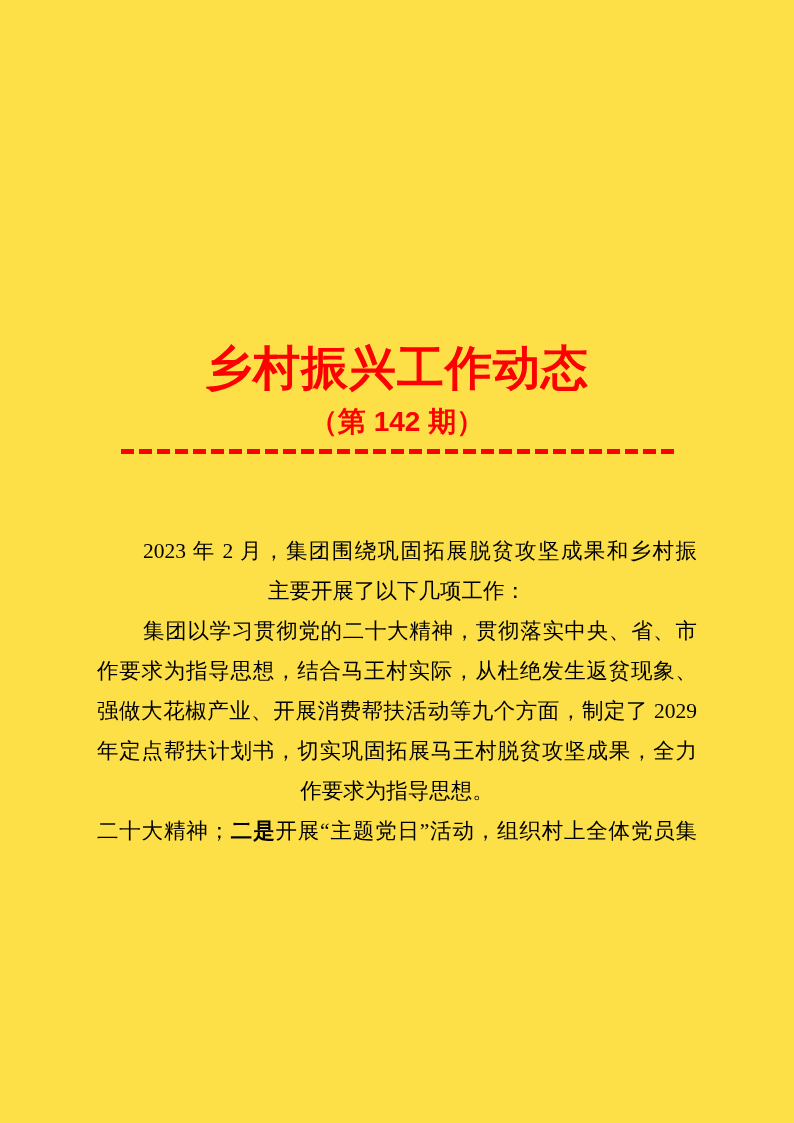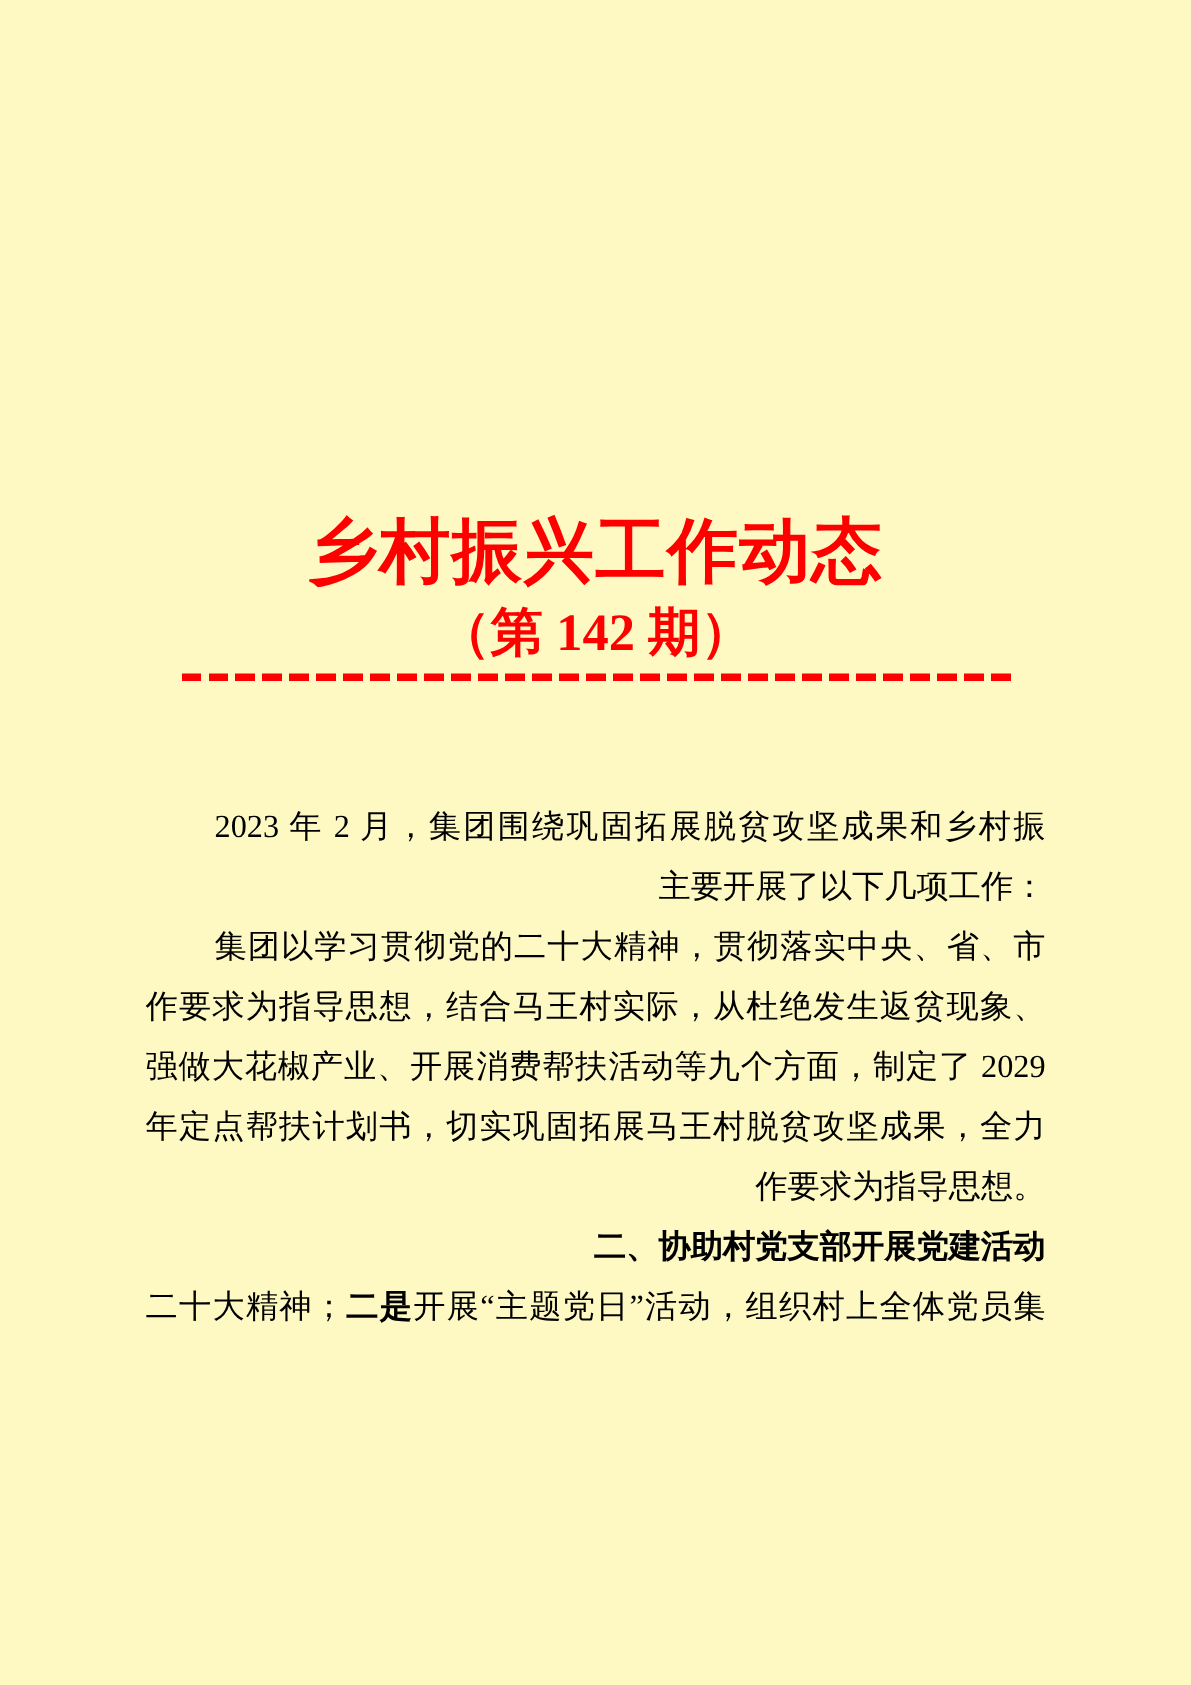--- a/index.html
+++ b/index.html
@@ -5,46 +5,46 @@
   html, body {
     margin: 0;
     padding: 0;
     background: #ffffff;
   }
   .page {
     position: relative;
     width: 794px;
     height: 1123px;
     margin: 0 auto;
-    background: #fef9c3;
+    background: #fde047;
     overflow: hidden;
     font-family: "Liberation Serif", "DejaVu Serif", serif;
     color: #000000;
   }
   
   .masthead {
     padding-top: 340px;
     text-align: center;
   }
   .masthead-title {
     margin: 0;
     font-size: 47px;
     line-height: 56px;
     font-weight: bold;
     color: #ff0000;
     letter-spacing: 1px;
     font-family: "Liberation Serif", "DejaVu Serif", serif;
   }
   .masthead-issue {
     margin-top: 6px;
-    font-size: 35px;
+    font-size: 28px;
     line-height: 40px;
     font-weight: bold;
     color: #ff0000;
-    font-family: Liberation Serif, serif;
+    font-family: Liberation Sans, sans-serif;
   }
   .red-divider {
     width: 553px;
     height: 5px;
     margin: 7px auto 0 auto;
     background: repeating-linear-gradient(
       to right,
       #ff0000 0px, #ff0000 13px,
       transparent 13px, transparent 18px
     );
@@ -52,21 +52,21 @@
   
   .doc-body {
     margin: 77px 97px 0 97px;
     width: 600px;
   }
   .line {
     height: 40px;
     line-height: 40px;
     font-size: 21.5px;
     white-space: nowrap;
-    text-align: right;
+    text-align: center;
   }
   .line.indent {
     padding-left: 46px;
   }
   .line.just {
     white-space: normal;
     text-align: justify;
     text-align-last: justify;
     text-justify: inter-ideograph;
     overflow: hidden;
@@ -92,18 +92,17 @@
 
   <main class="doc-body">
     <div>
         <div class="line body indent just"><span class="run">2023 年 2 月，集团围绕巩固拓展脱贫攻坚成果和乡村振兴，</span></div>
         <div class="line body"><span class="run">主要开展了以下几项工作：</span></div>
         <div class="line body indent just"><span class="run">集团以学习贯彻党的二十大精神，贯彻落实中央、省、市关</span></div>
         <div class="line body just"><span class="run">作要求为指导思想，结合马王村实际，从杜绝发生返贫现象、做</span></div>
         <div class="line body just"><span class="run">强做大花椒产业、开展消费帮扶活动等九个方面，制定了 2029</span></div>
         <div class="line body just"><span class="run">年定点帮扶计划书，切实巩固拓展马王村脱贫攻坚成果，全力推</span></div>
         <div class="line body"><span class="run">作要求为指导思想。</span></div>
-        <div class="line heading indent"><span class="run">二、协助村党支部开展党建活动</span></div>
         <div class="line body just"><span class="run">二十大精神；</span><span class="run bold">二是</span><span class="run">开展“主题党日”活动，组织村上全体党员集</span></div>
       </div>
   </main>
 
 </div>
 
 </body></html>

